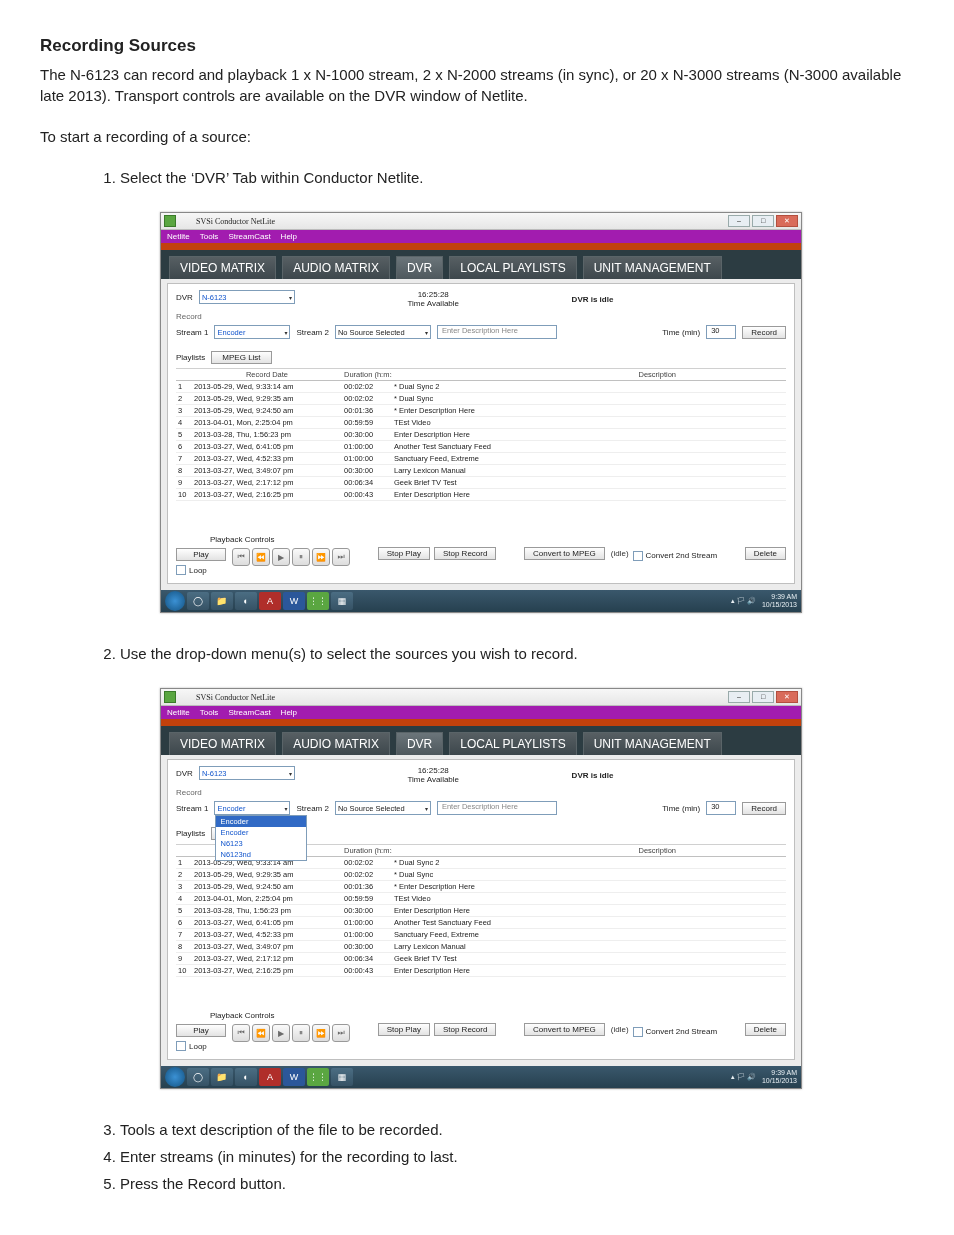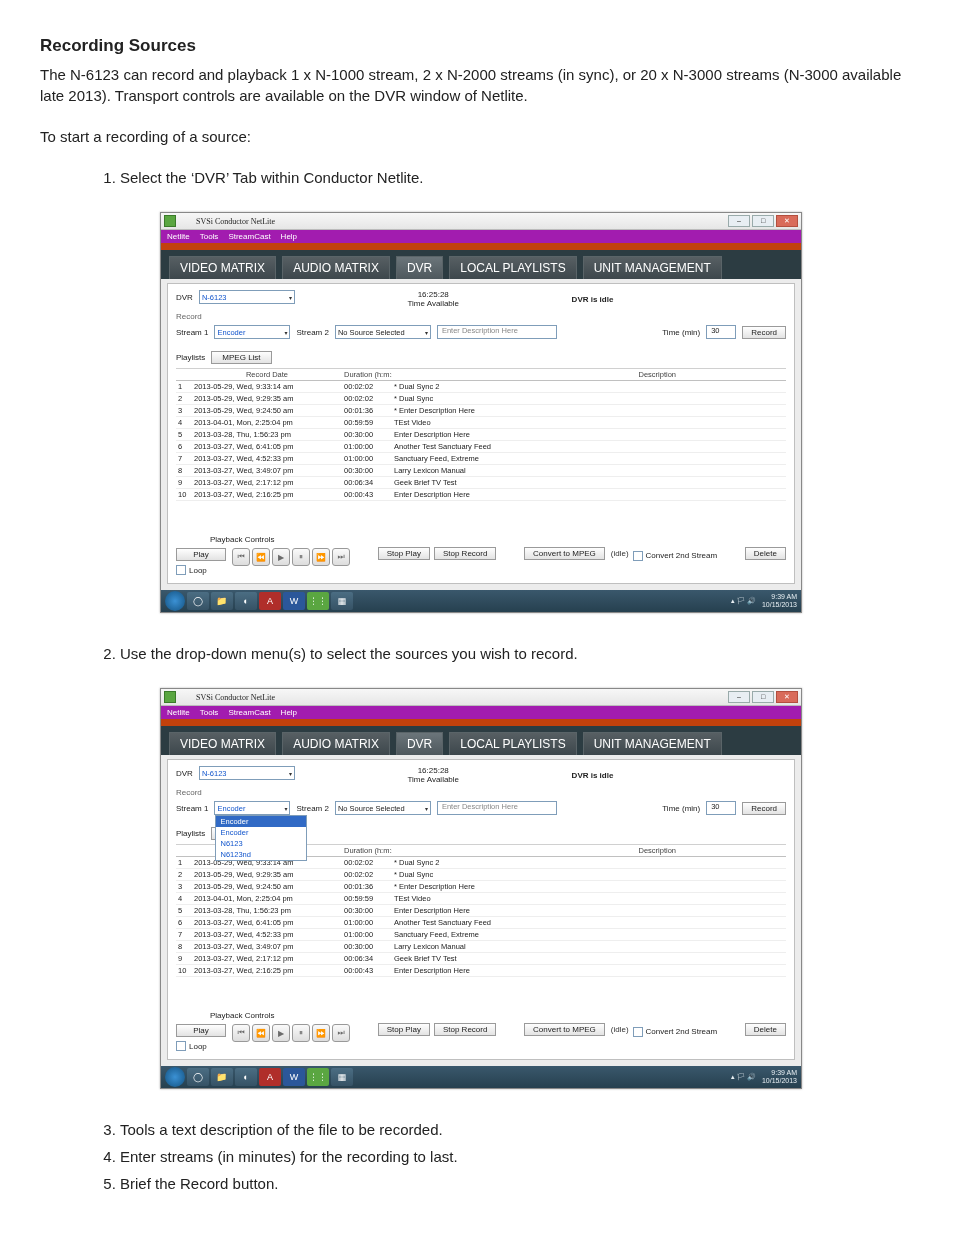--- a/index.html
+++ b/index.html
@@ -588,14 +588,14 @@
           <div>10/15/2013</div>
         </div>
       </div>
     </div>
   </div>
 </div>
 
 <ol start="3">
   <li>Tools a text description of the file to be recorded.</li>
   <li>Enter streams (in minutes) for the recording to last.</li>
-  <li>Brief the Record button.</li>
+  <li>Press the Record button.</li>
 </ol>
 
 </body></html>

